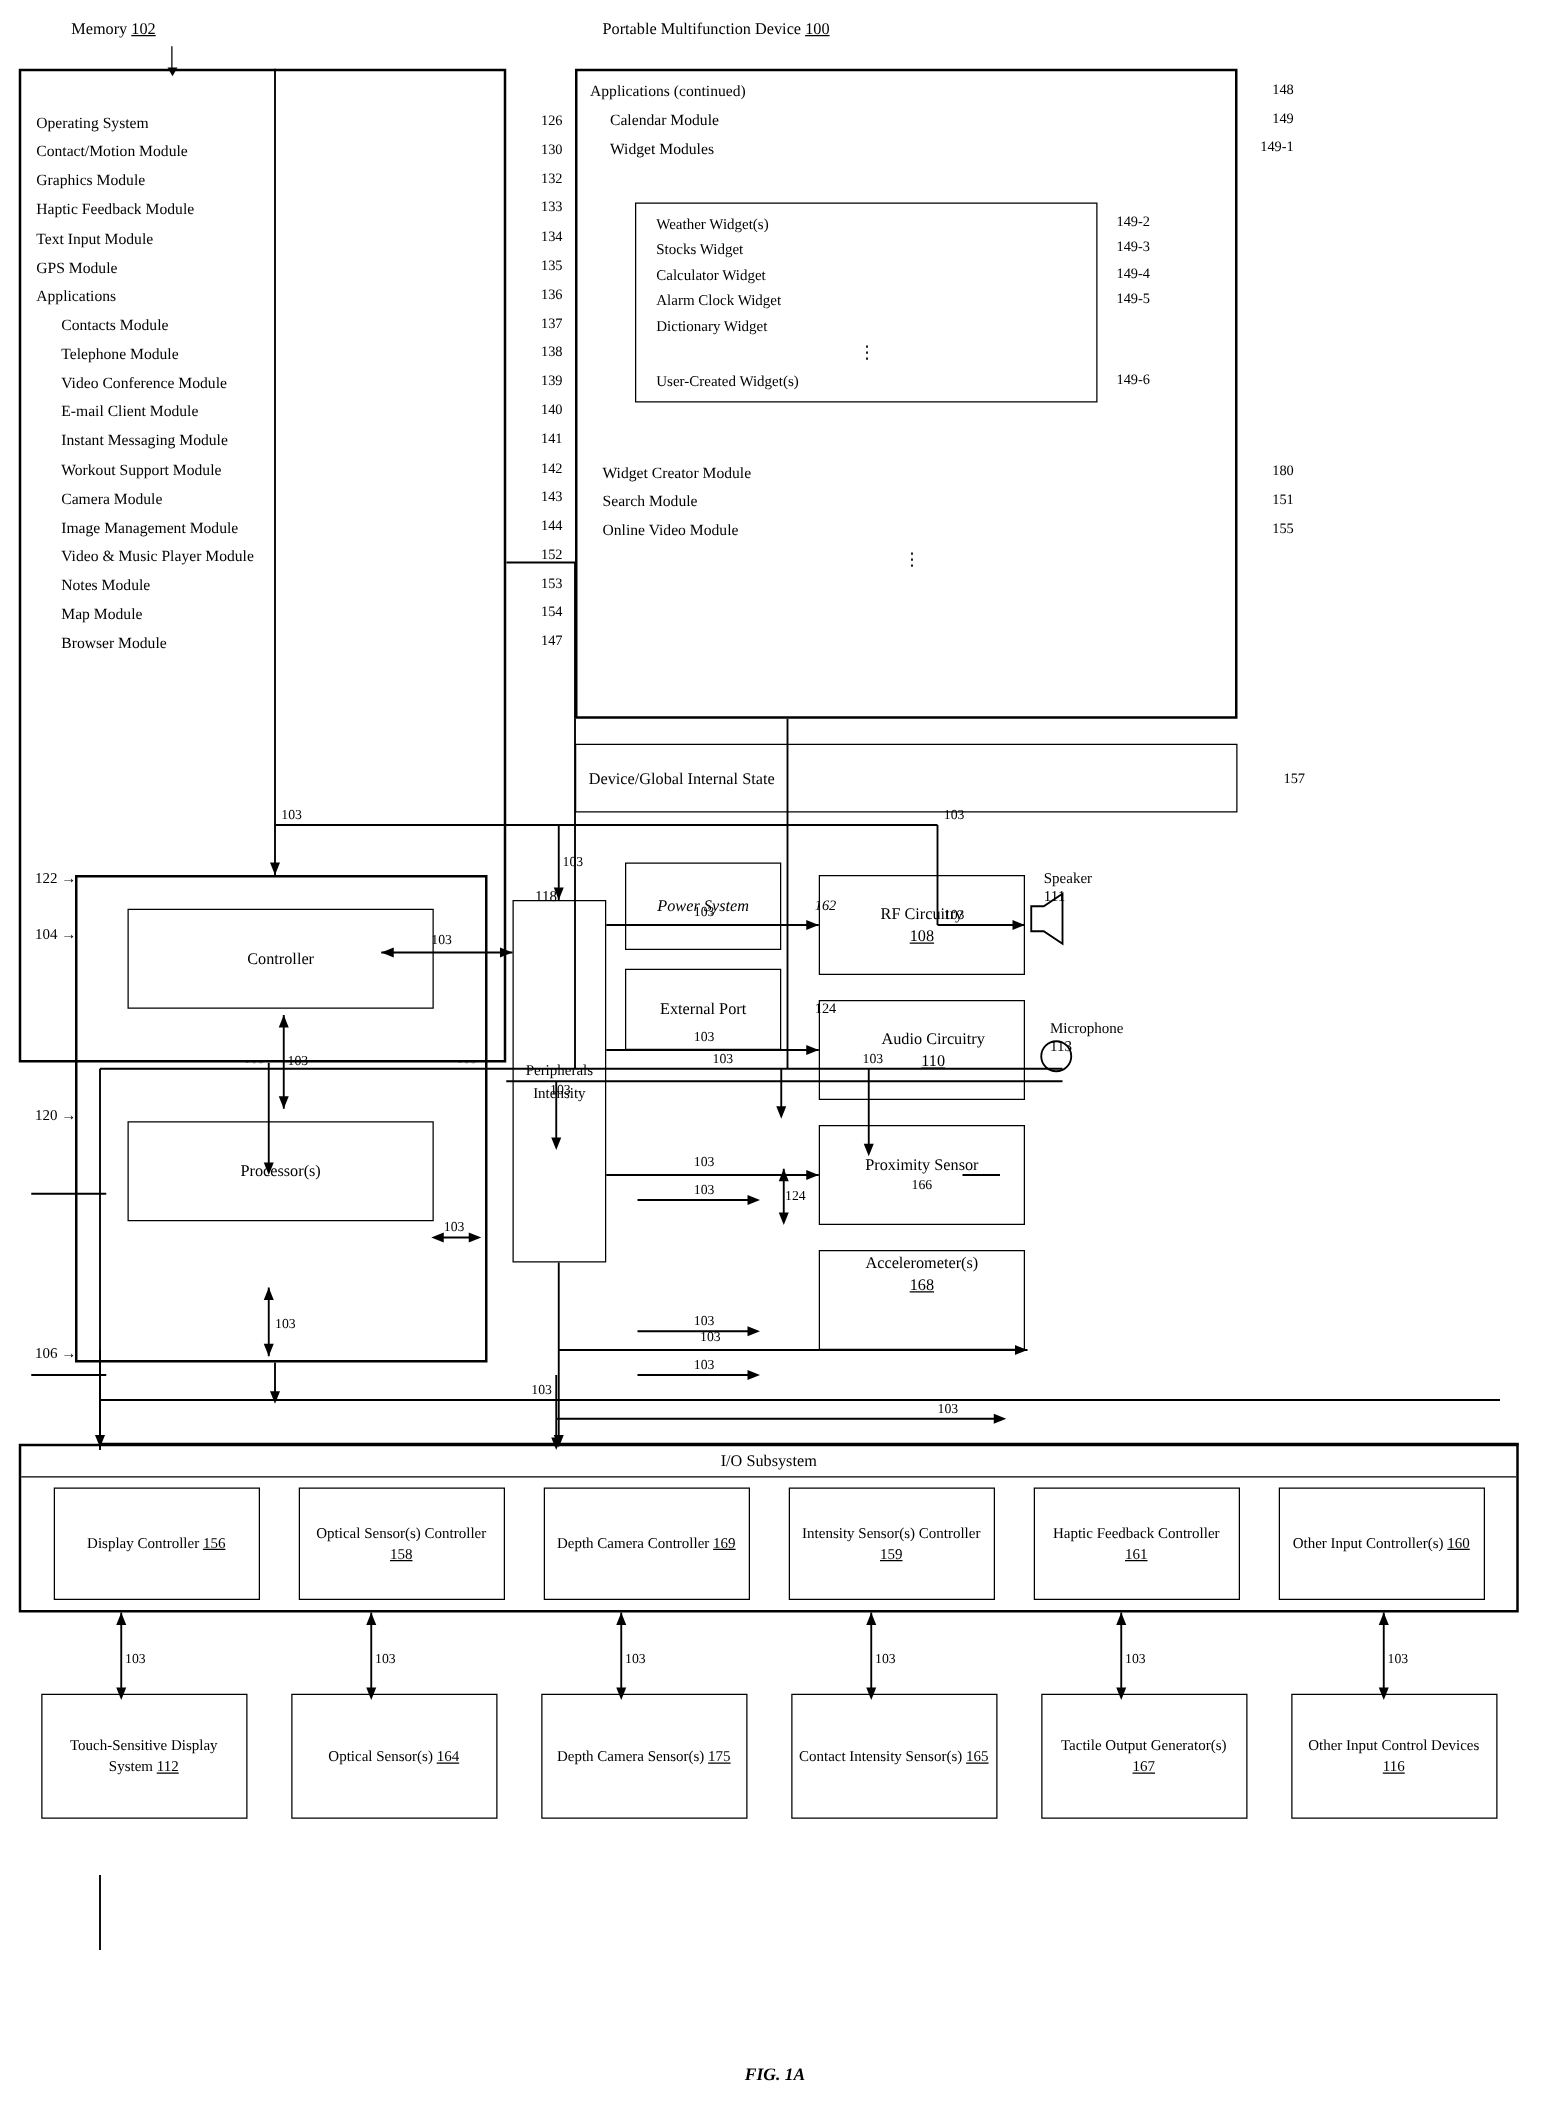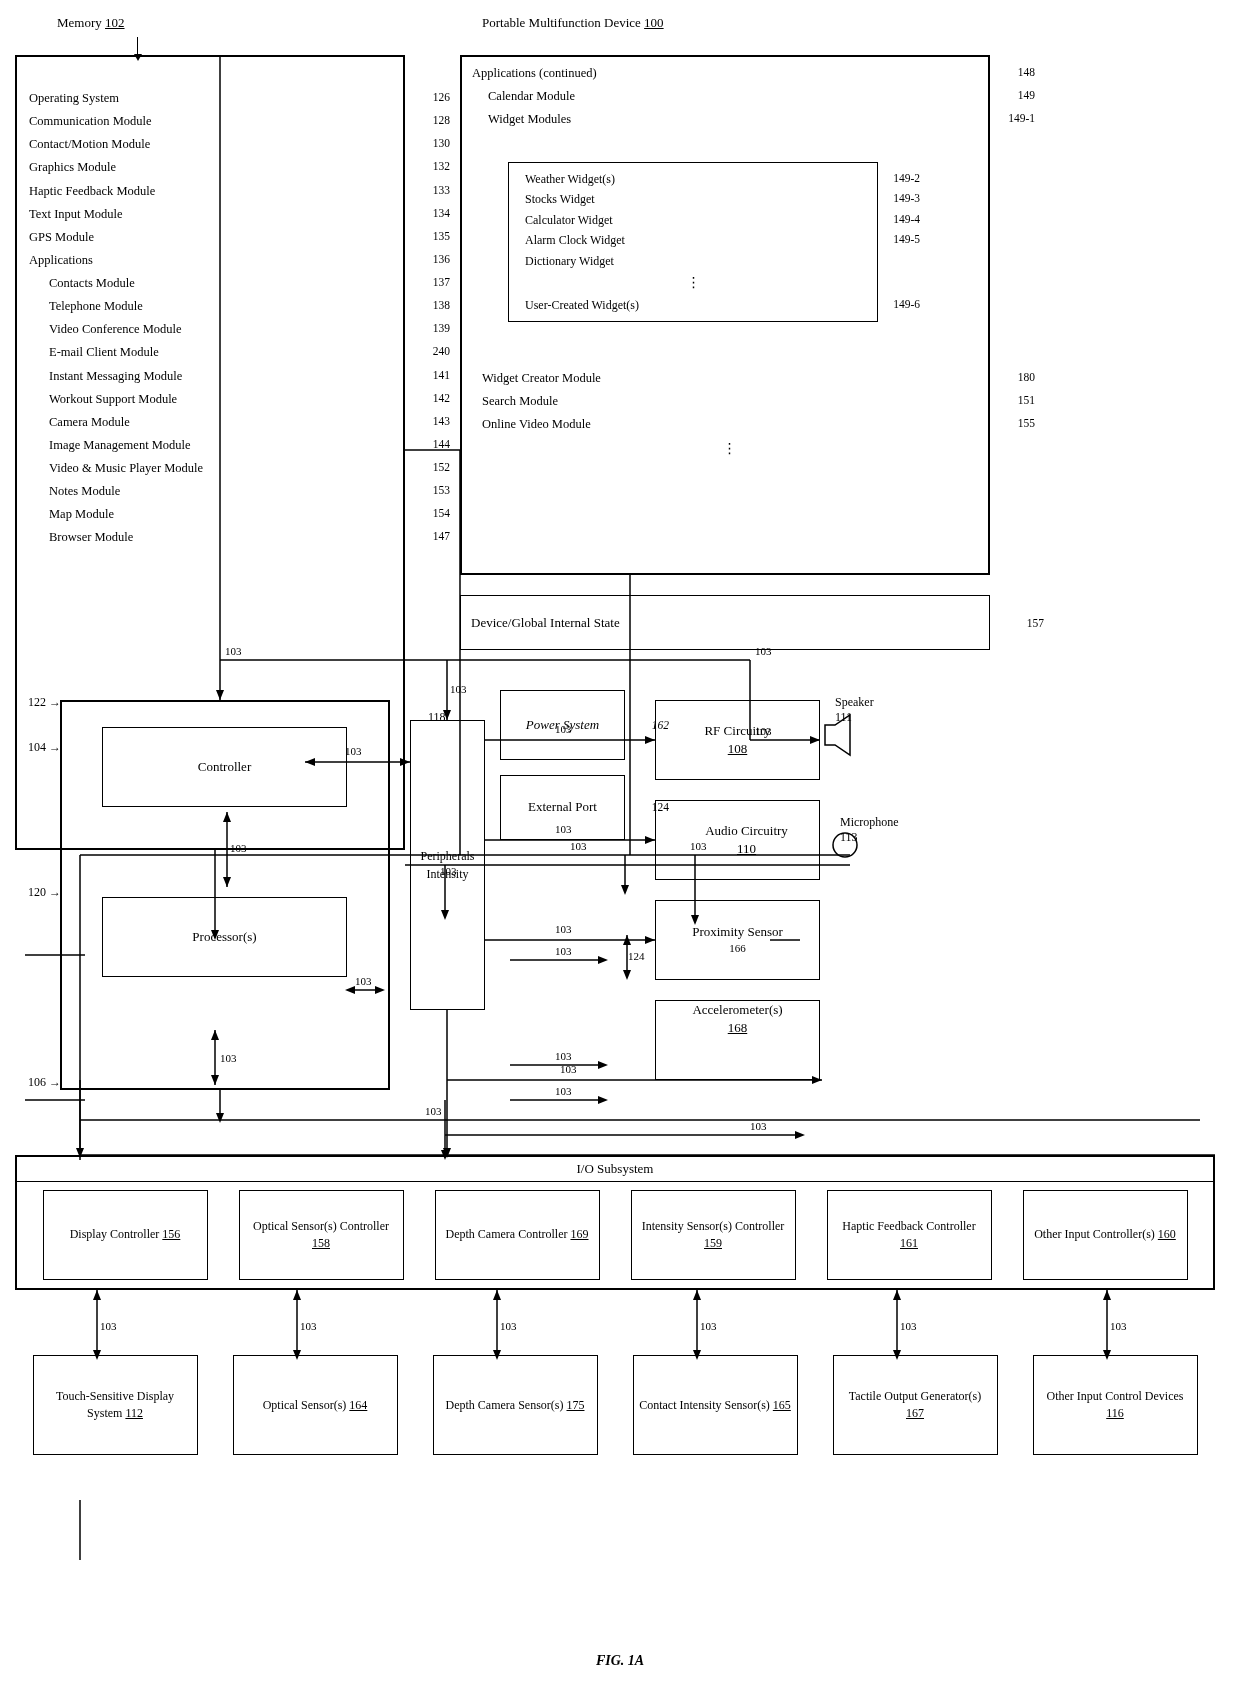--- a/index.html
+++ b/index.html
@@ -300,24 +300,20 @@
 
     <div style="position:absolute; top:-20px; left:120px; width:1px; height:20px; background:#000;"></div>
     <div style="position:absolute; top:-3px; left:117px; width:0; height:0; border-left:4px solid transparent; border-right:4px solid transparent; border-top:7px solid #000;"></div>
 
     <ul class="memory-items" style="padding-top:6px;">
       <li style="position:relative;margin-top:24px;">
         <span>Operating System</span>
         <span style="position:absolute; right:-55px; font-size:11.5px;">126</span>
       </li>
       <li style="position:relative;">
-        <span>Communication Module</span>
-        <span style="position:absolute; right:-55px; font-size:11.5px;">128</span>
-      </li>
-      <li style="position:relative;">
         <span>Contact/Motion Module</span>
         <span style="position:absolute; right:-55px; font-size:11.5px;">130</span>
       </li>
       <li style="position:relative;">
         <span>Graphics Module</span>
         <span style="position:absolute; right:-55px; font-size:11.5px;">132</span>
       </li>
       <li style="position:relative;">
         <span>Haptic Feedback Module</span>
         <span style="position:absolute; right:-55px; font-size:11.5px;">133</span>
@@ -341,21 +337,21 @@
       <li class="sub-item" style="position:relative;">
         <span>Telephone Module</span>
         <span style="position:absolute; right:-55px; font-size:11.5px;">138</span>
       </li>
       <li class="sub-item" style="position:relative;">
         <span>Video Conference Module</span>
         <span style="position:absolute; right:-55px; font-size:11.5px;">139</span>
       </li>
       <li class="sub-item" style="position:relative;">
         <span>E-mail Client Module</span>
-        <span style="position:absolute; right:-55px; font-size:11.5px;">240</span>
+        <span style="position:absolute; right:-55px; font-size:11.5px;">140</span>
       </li>
       <li class="sub-item" style="position:relative;">
         <span>Instant Messaging Module</span>
         <span style="position:absolute; right:-55px; font-size:11.5px;">141</span>
       </li>
       <li class="sub-item" style="position:relative;">
         <span>Workout Support Module</span>
         <span style="position:absolute; right:-55px; font-size:11.5px;">142</span>
       </li>
       <li class="sub-item" style="position:relative;">

